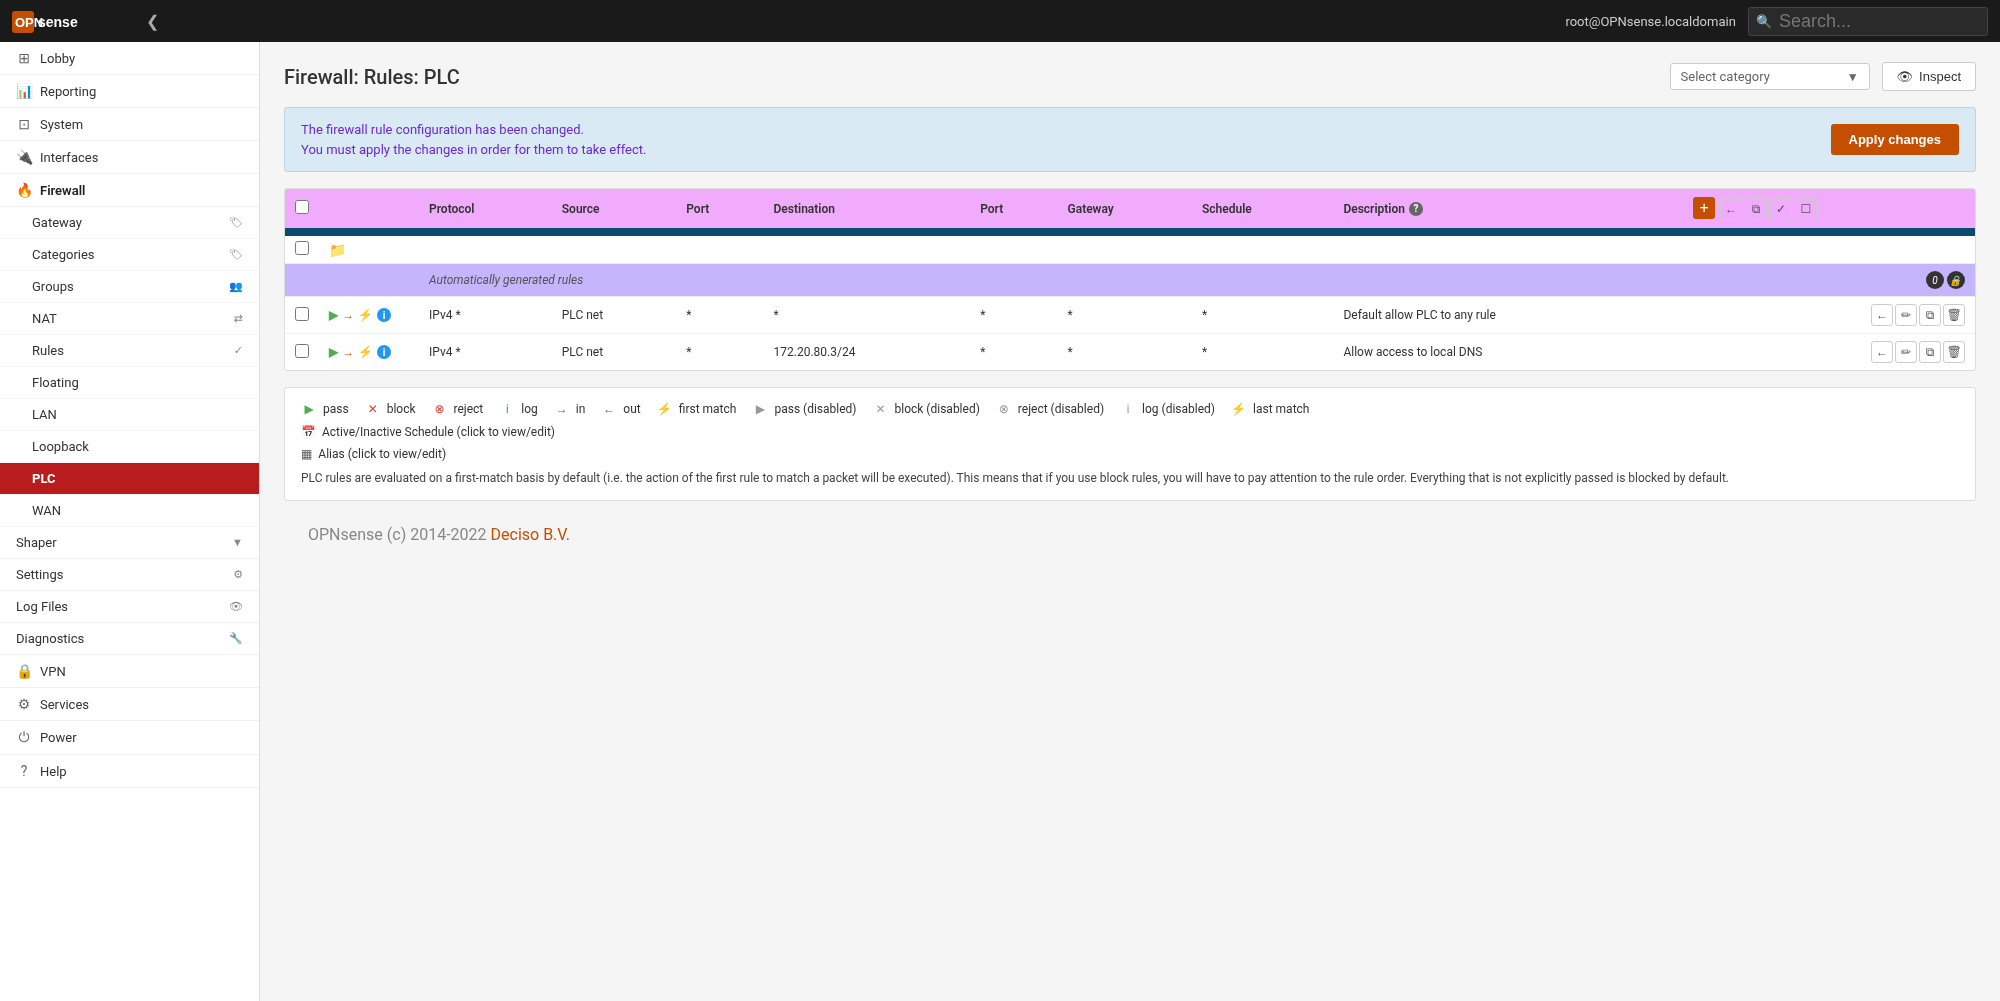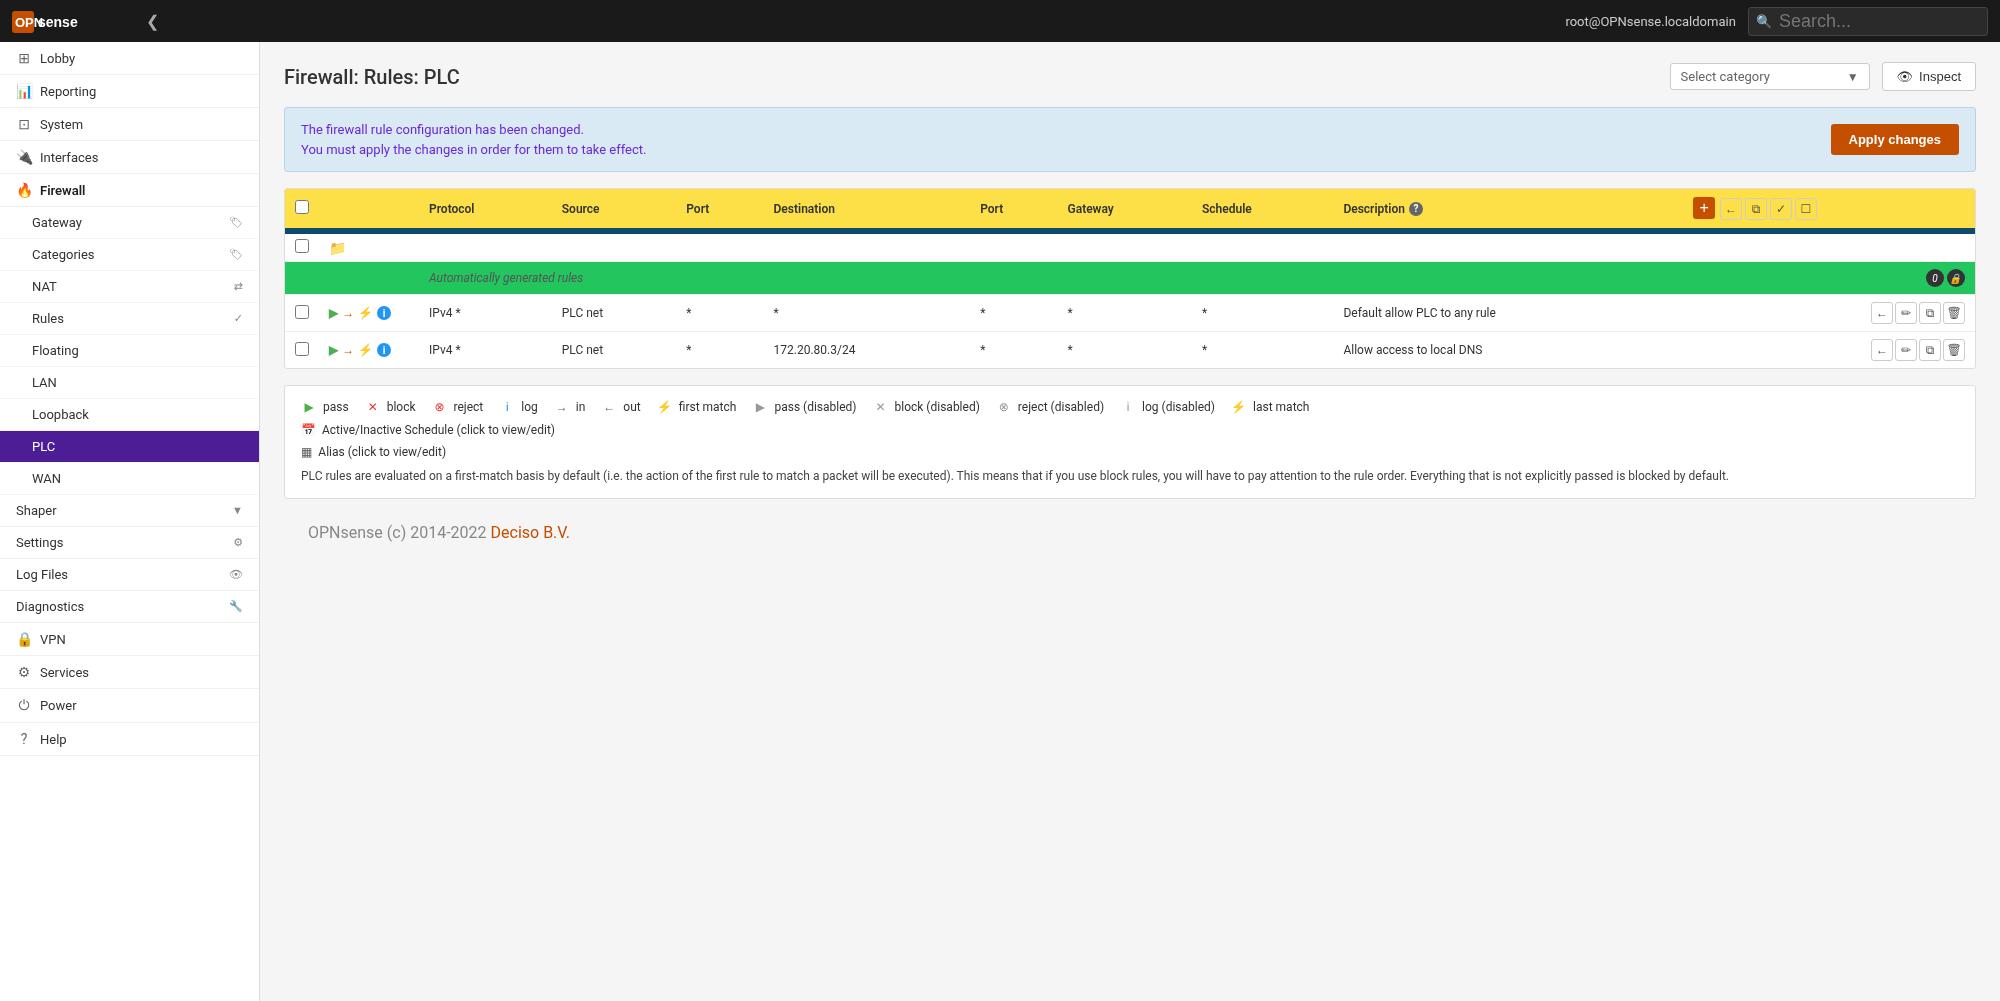--- a/index.html
+++ b/index.html
@@ -90,22 +90,23 @@
     .sidebar-icon { width: 16px; text-align: center; font-size: 14px; color: #666; }
     .sidebar-sub {
       padding-left: 0;
     }
     .sidebar-sub .sidebar-item {
       padding-left: 32px;
       font-size: 13px;
       border-bottom: 1px solid #f5f5f5;
     }
     .sidebar-sub .sidebar-item.active {
-      background: #4c1d95;
+      background: #b91c1c;
       color: #fff;
+      font-weight: bold;
     }
     .sidebar-item-badge {
       margin-left: auto;
       font-size: 11px;
       color: #888;
     }
 
     
     .main-content {
       flex: 1;
@@ -186,22 +187,22 @@
       border-radius: 3px;
       overflow: hidden;
       margin-bottom: 16px;
     }
     .rules-table {
       width: 100%;
       border-collapse: collapse;
       font-size: 12px;
     }
     .rules-table thead tr {
-      background: #fde047;
-      border-bottom: 6px solid #0c4a6e;
+      background: #f0abfc;
+      border-bottom: 8px solid #0c4a6e;
     }
     .rules-table th {
       padding: 8px 10px;
       text-align: left;
       font-weight: 600;
       color: #333;
       white-space: nowrap;
     }
     .rules-table td {
       padding: 7px 10px;
@@ -289,21 +290,21 @@
     }
     .footer a { color: #c44f00; text-decoration: none; }
 
     
     .folder-row td { padding: 5px 10px; }
 
     
     .cb { width: 14px; height: 14px; cursor: pointer; }
 
     
-    .autogen-row td { background: #22c55e; color: #555; font-style: italic; }
+    .autogen-row td { background: #c4b5fd; color: #555; font-style: italic; }
 
     
     .desc-header { display: flex; align-items: center; gap: 4px; }
     .q-mark {
       display: inline-flex;
       align-items: center;
       justify-content: center;
       width: 14px;
       height: 14px;
       border-radius: 50%;
@@ -377,20 +378,24 @@
     </div>
 
     <div class="sidebar-sub">
       <div class="sidebar-item">
         <span>Gateway</span>
         <span class="sidebar-item-badge">🏷</span>
       </div>
       <div class="sidebar-item">
         <span>Categories</span>
         <span class="sidebar-item-badge">🏷</span>
+      </div>
+      <div class="sidebar-item">
+        <span>Groups</span>
+        <span class="sidebar-item-badge">👥</span>
       </div>
       <div class="sidebar-item">
         <span>NAT</span>
         <span class="sidebar-item-badge">⇄</span>
       </div>
       <div class="sidebar-item">
         <span>Rules</span>
         <span class="sidebar-item-badge">✓</span>
       </div>
       <div class="sidebar-item">

